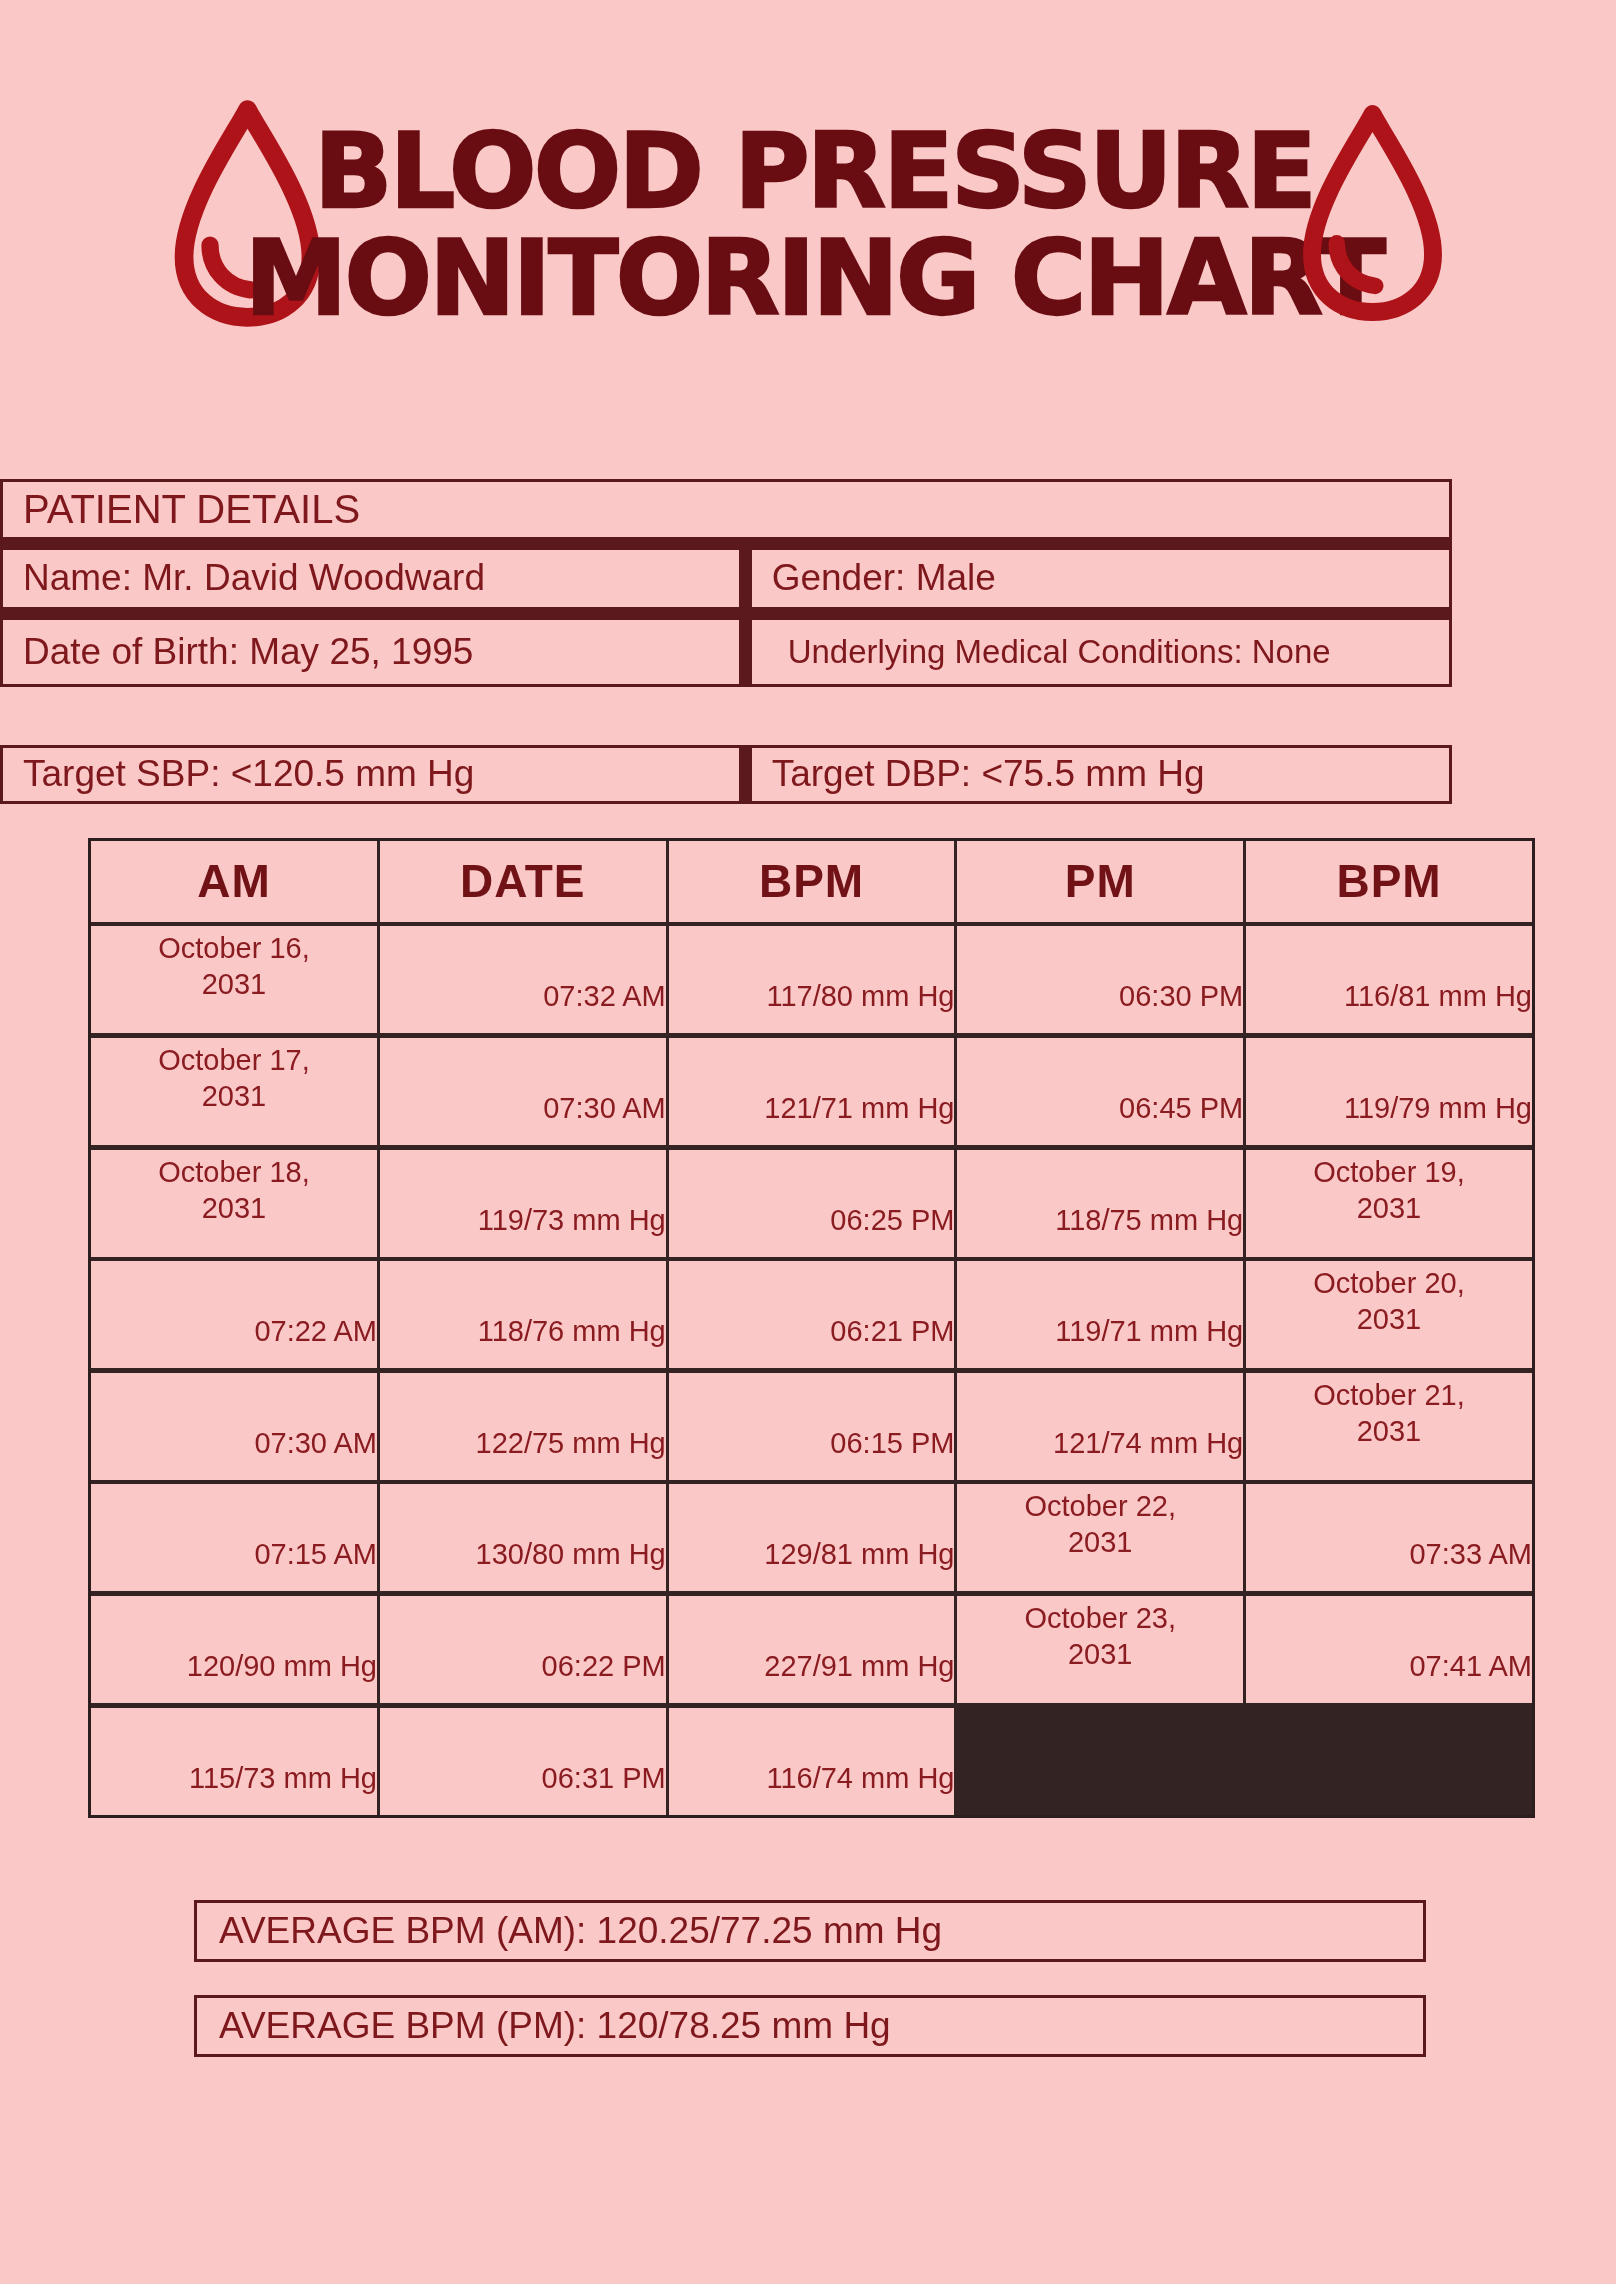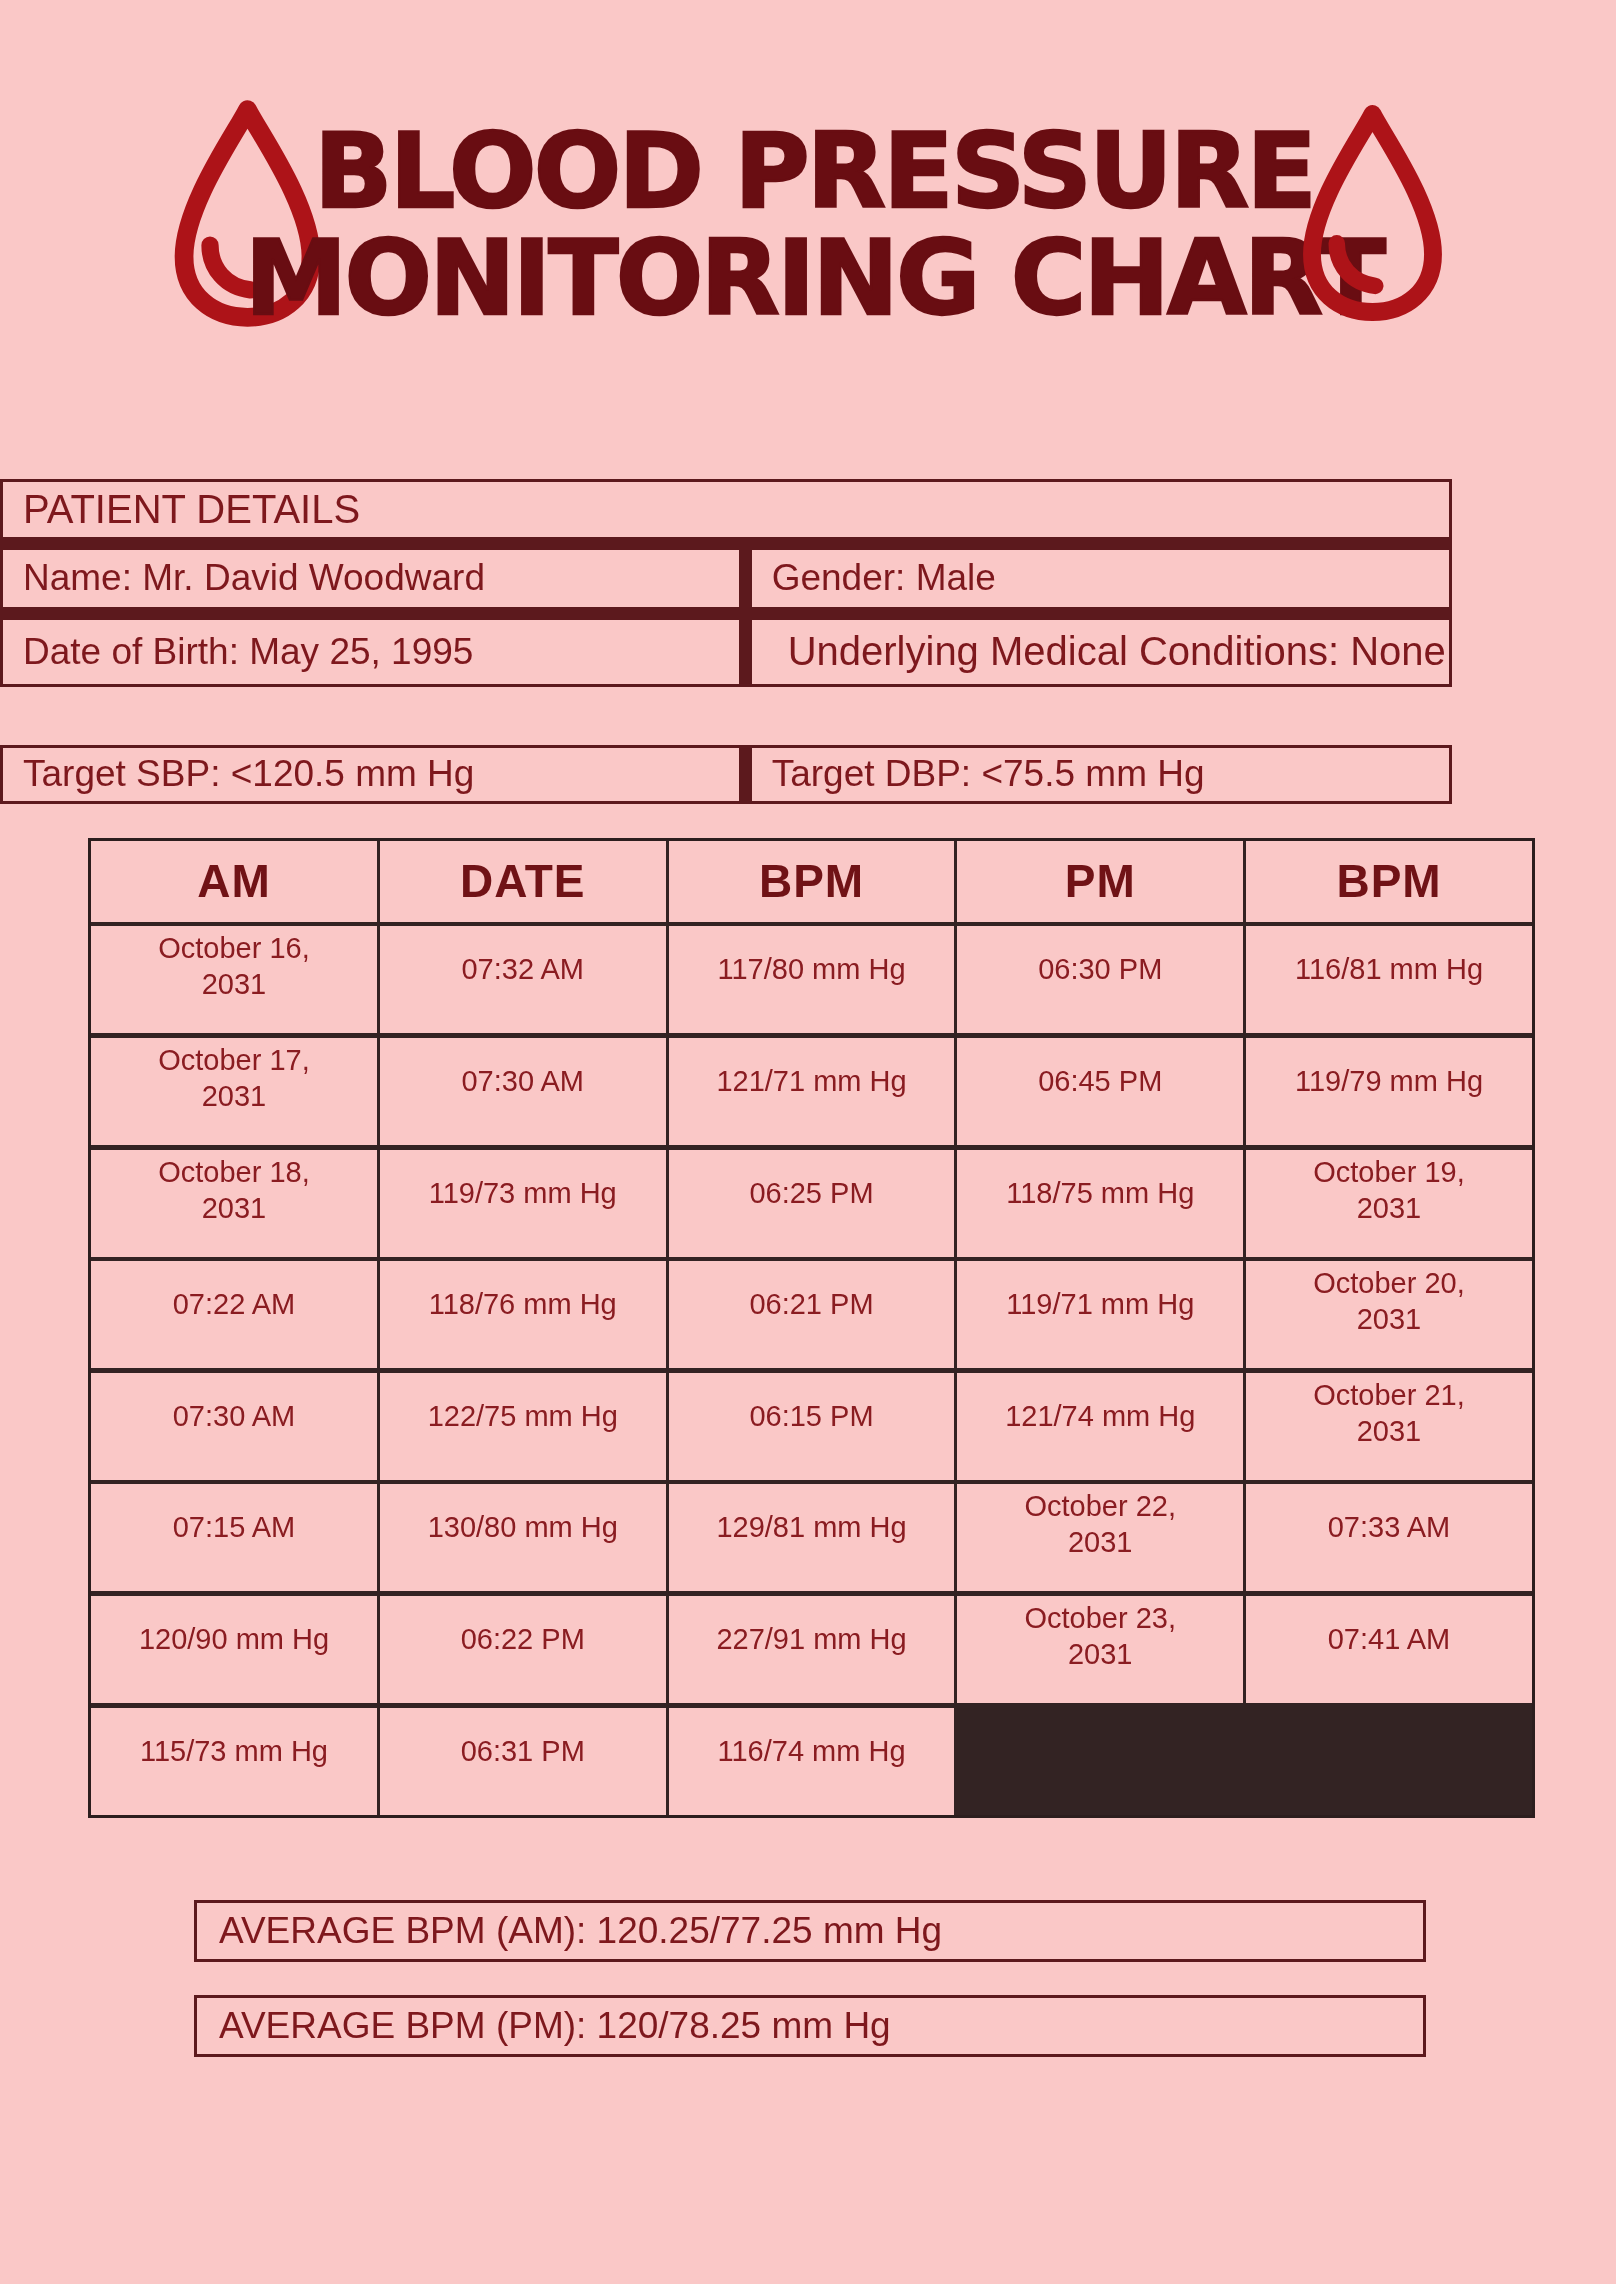--- a/index.html
+++ b/index.html
@@ -49,21 +49,21 @@
     font-size: 37px;
   }
 
   
   .patient-box {
     margin-top: 2.8px;
     grid-template-columns: calc(51% - 1.8px) 1fr;
     grid-template-rows: 55px 57px 64px;
   }
   .patient-box .heading-cell { grid-column: 1 / span 2; font-size: 40px; }
-  .patient-box .small-text { font-size: 40px; padding-left: 36px; }
+  .patient-box .small-text { font-size: 33px; padding-left: 36px; }
 
   
   .target-box {
     margin-top: 58px;
     grid-template-columns: calc(51% - 1.8px) 1fr;
     grid-template-rows: 53px;
   }
 
   
   .bp-table {
@@ -86,21 +86,21 @@
     color: #701216;
   }
   .td {
     text-align: center;
     color: #8a1c21;
     font-size: 29px;
     line-height: 36px;
   }
   .td-date { padding-top: 4px; }
   .td-date span { display: inline-block; max-width: 179px; }
-  .td-val  { padding-top: 25px; }
+  .td-val  { padding-top: 52px; text-align: right; }
 
   
   .avg-box {
     box-sizing: border-box;
     margin-left: 194px;
     width: 1232px;
     height: 62px;
     border: 3.7px solid #5c191d;
     display: flex;
     align-items: center;

